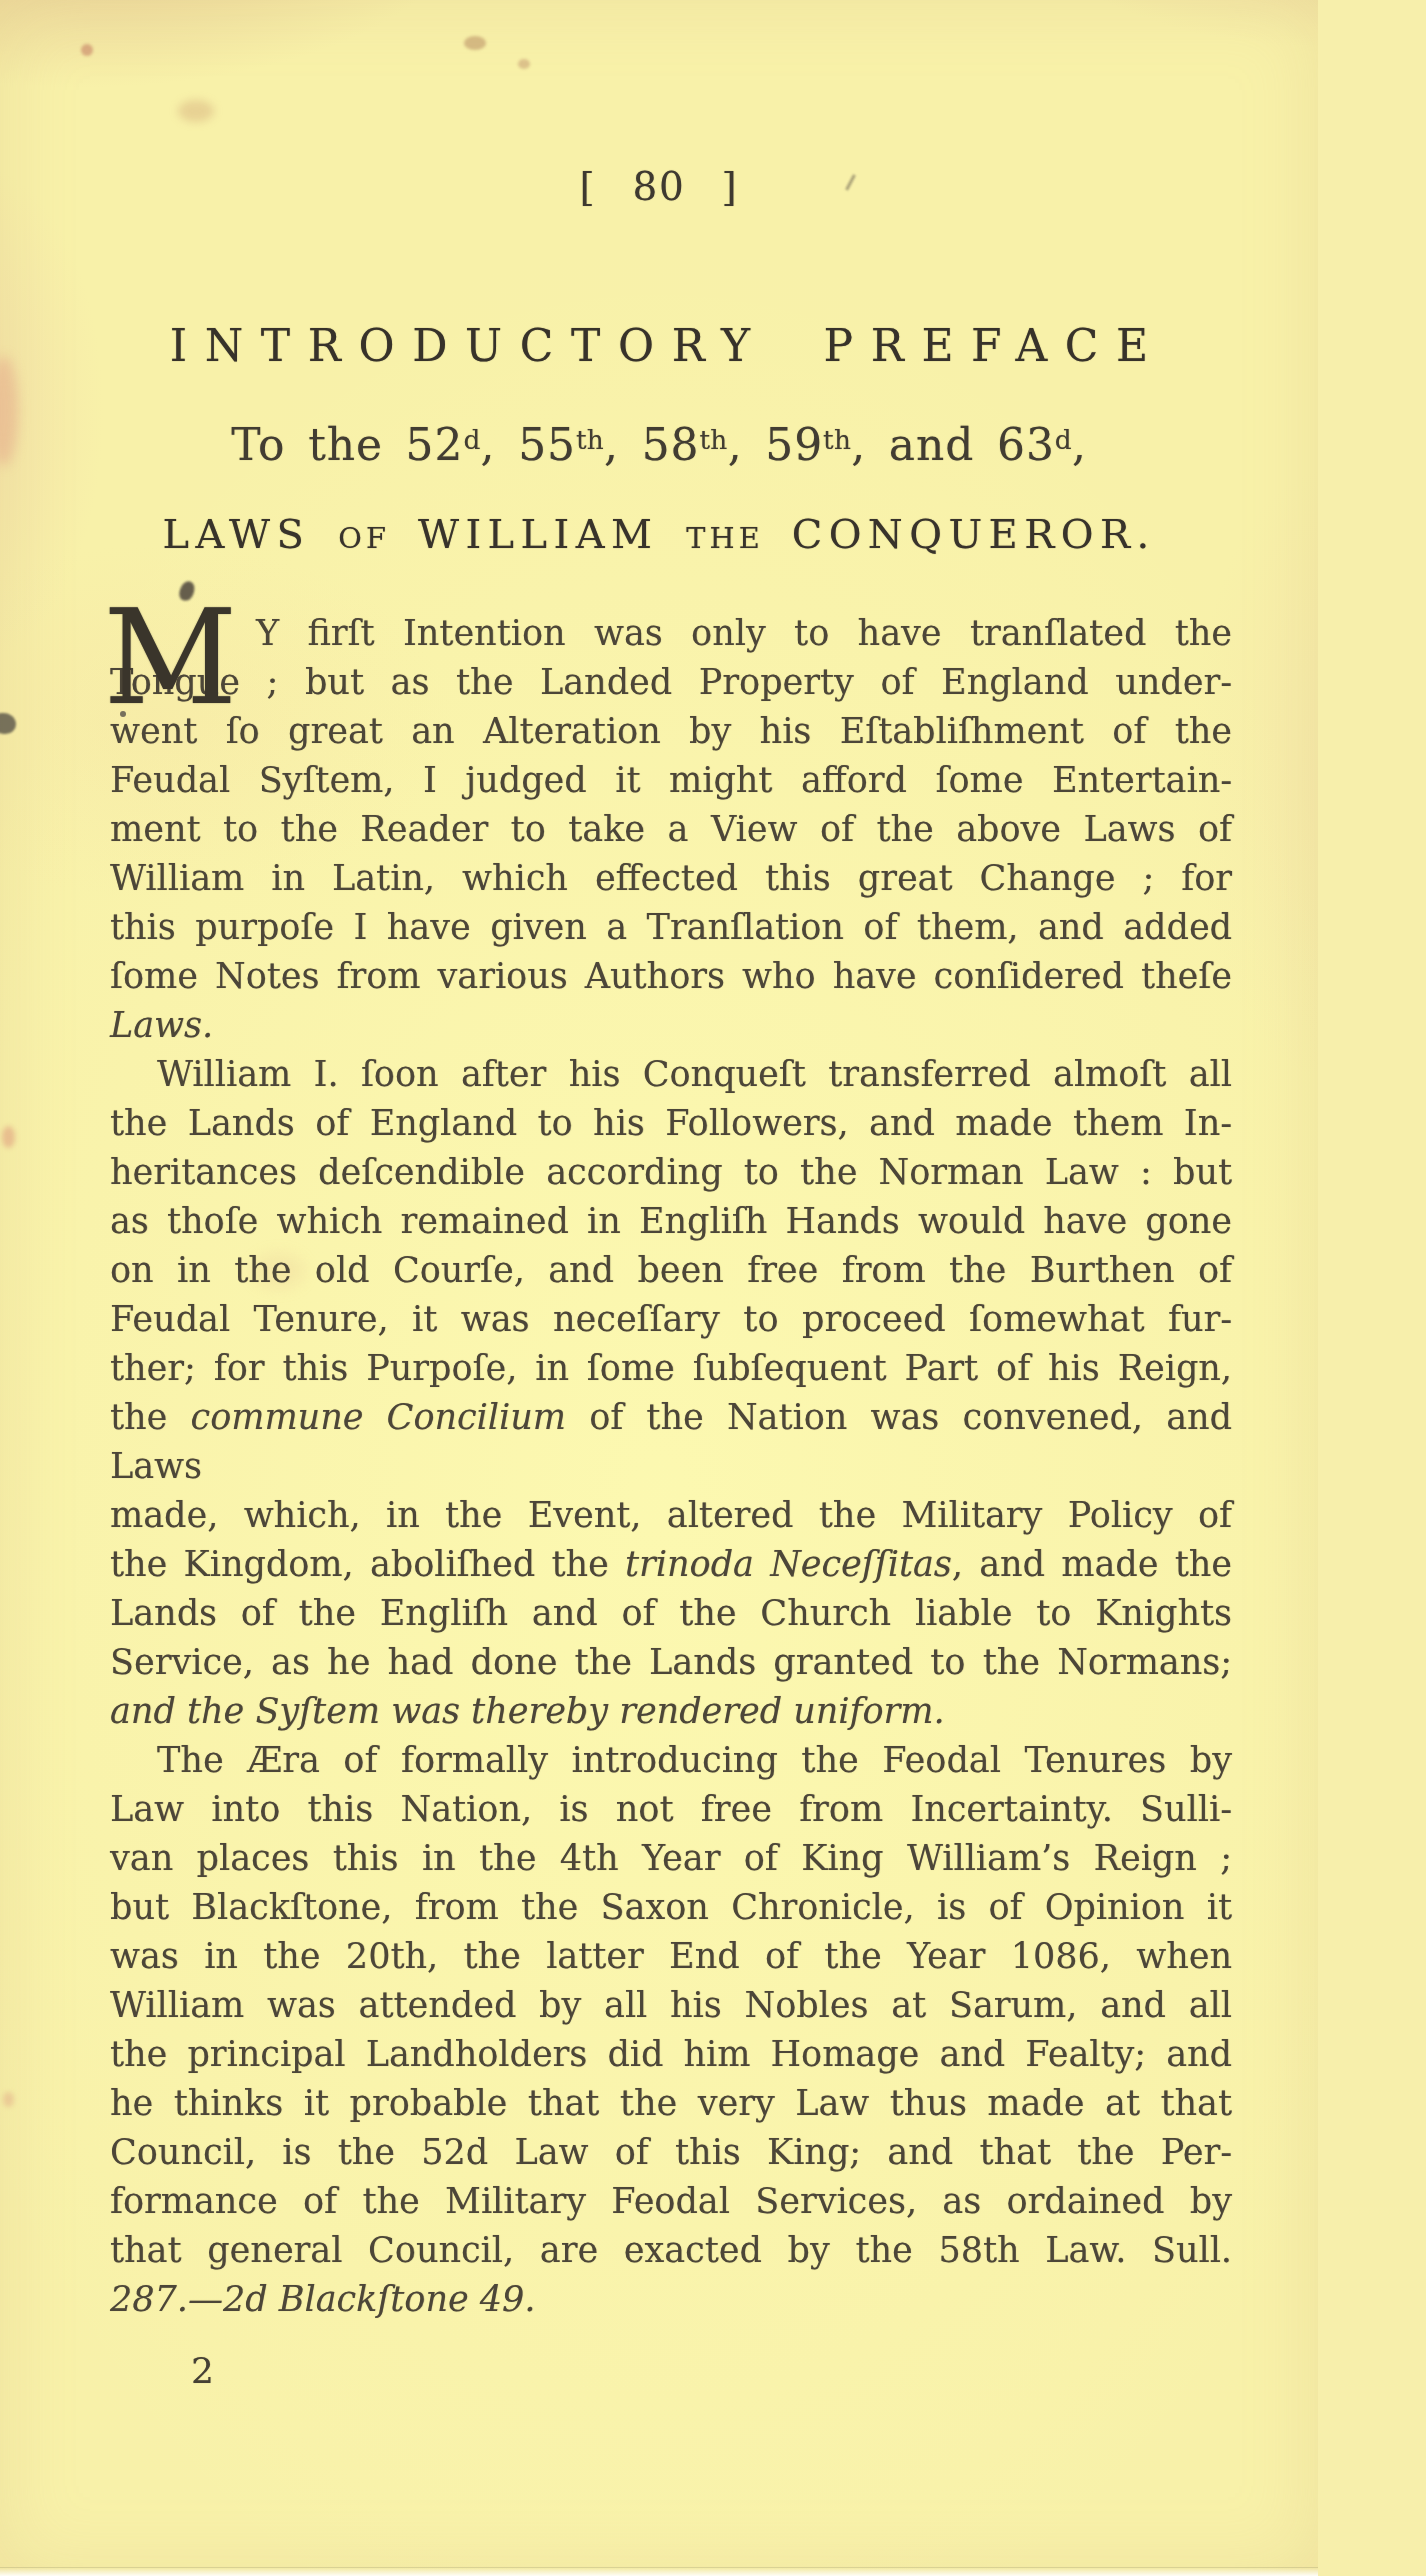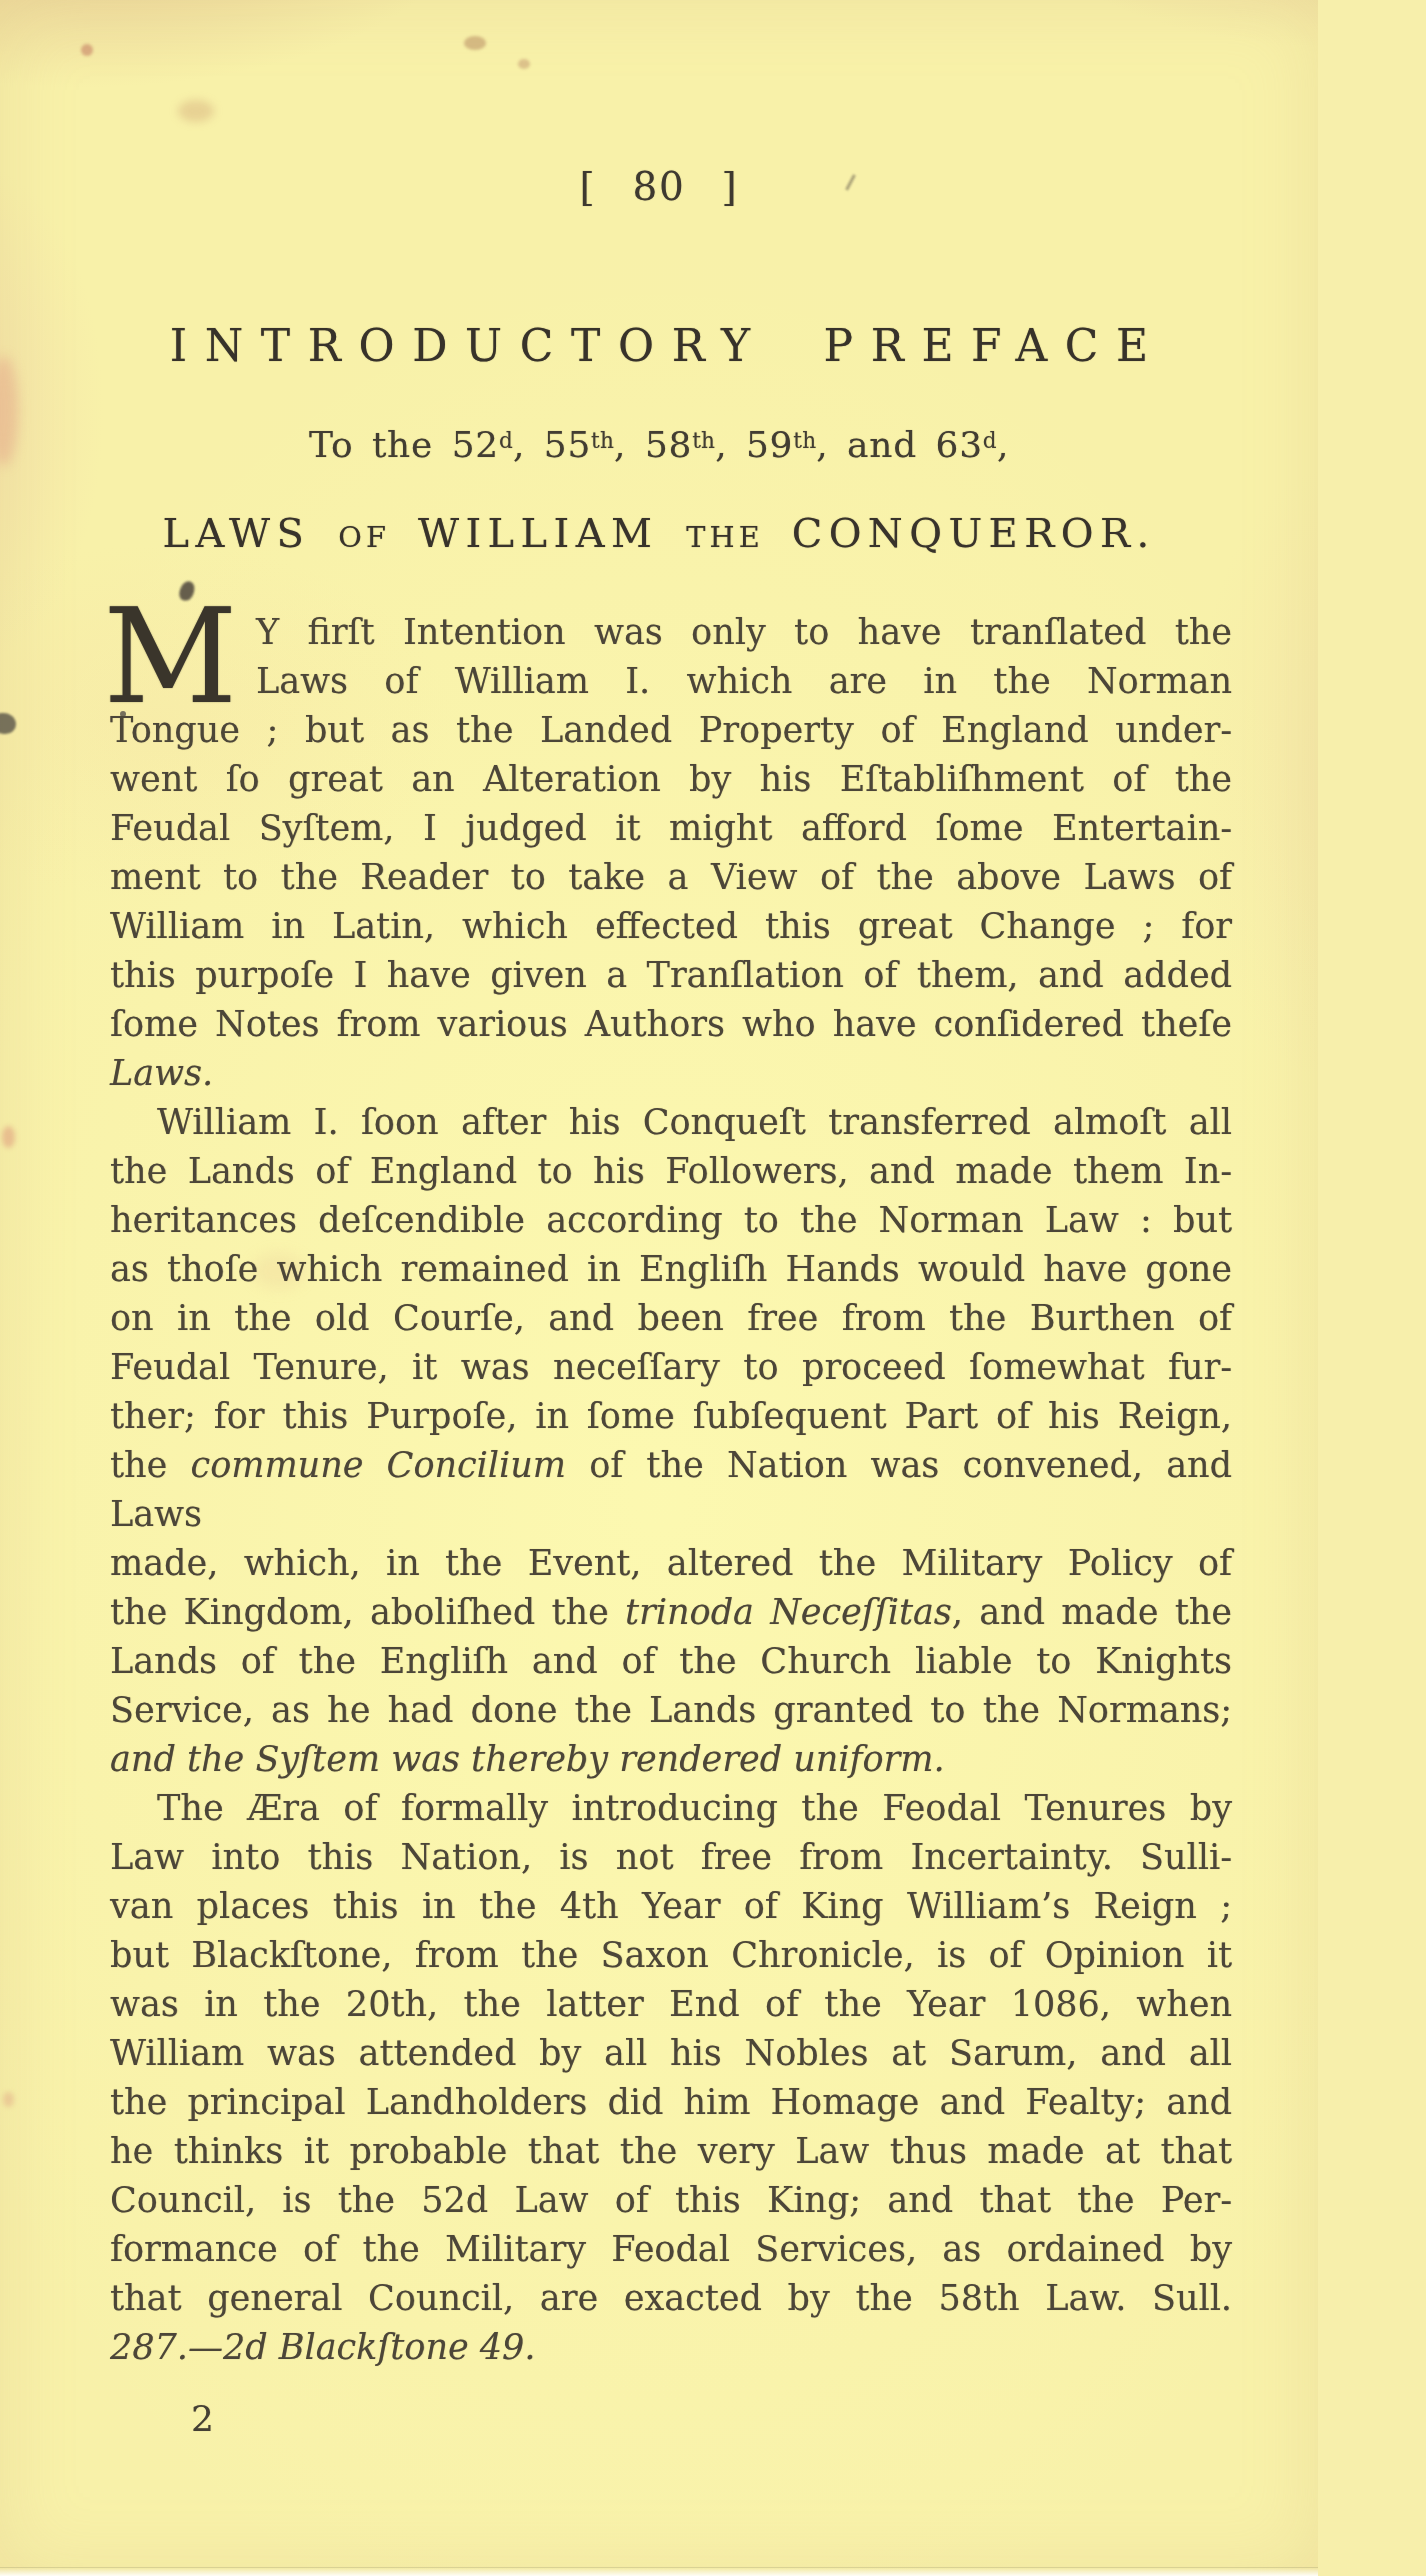--- a/index.html
+++ b/index.html
@@ -27,21 +27,21 @@
     word-spacing:22px;letter-spacing:1.7px;
     text-shadow:0 0 1px rgba(70,62,48,.5);
   }
   .title{
     margin:114px 0 0;font-weight:normal;
     font-size:44px;line-height:47px;color:#37322a;
     letter-spacing:.40em;text-indent:.40em;word-spacing:.55em;
     text-shadow:0 0 1.1px rgba(60,52,40,.55);
   }
   .to-line{
-    margin-top:56px;font-size:36px;line-height:39px;color:#423d32;
+    margin-top:56px;font-size:44px;line-height:39px;color:#423d32;
     letter-spacing:.02em;word-spacing:.18em;
     text-shadow:0 0 1px rgba(70,62,48,.5);
   }
   .laws-line{
     margin-top:42px;font-size:40px;line-height:44px;color:#38332b;
     letter-spacing:.16em;word-spacing:.22em;
     text-shadow:0 0 1.1px rgba(60,52,40,.55);
   }
   .seg-sup{font-size:.60em;position:relative;top:-.42em;letter-spacing:.01em;}
   .seg-sc{font-size:.72em;text-transform:uppercase;letter-spacing:.14em;}
@@ -112,21 +112,20 @@
     <div class="page-number">[ 80 ]</div>
     <h1 class="title">INTRODUCTORY PREFACE</h1>
     <div class="to-line"><span>To the 52</span><span class="seg-sup">d</span><span>, 55</span><span class="seg-sup">th</span><span>, 58</span><span class="seg-sup">th</span><span>, 59</span><span class="seg-sup">th</span><span>, and 63</span><span class="seg-sup">d</span><span>,</span></div>
     <div class="laws-line"><span>LAWS </span><span class="seg-sc">of</span><span> WILLIAM </span><span class="seg-sc">the</span><span> CONQUEROR.</span></div>
   </header>
 
   <main class="body">
     <div class="para">
       <span class="drop-cap">M</span>
     <div class="line dc-ind"><span>Y firſt Intention was only to have tranſlated the</span></div>
-        <div class="line dc-ind"><span>Laws of William I. which are in the Norman</span></div>
         <div class="line"><span>Tongue ; but as the Landed Property of England under-</span></div>
         <div class="line"><span>went ſo great an Alteration by his Eſtabliſhment of the</span></div>
         <div class="line"><span>Feudal Syſtem, I judged it might afford ſome Entertain-</span></div>
         <div class="line"><span>ment to the Reader to take a View of the above Laws of</span></div>
         <div class="line"><span>William in Latin, which effected this great Change ; for</span></div>
         <div class="line"><span>this purpoſe I have given a Tranſlation of them, and added</span></div>
         <div class="line"><span>ſome Notes from various Authors who have conſidered theſe</span></div>
         <div class="line line-last"><span>Laws.</span></div>
       </div>
     <div class="para">

